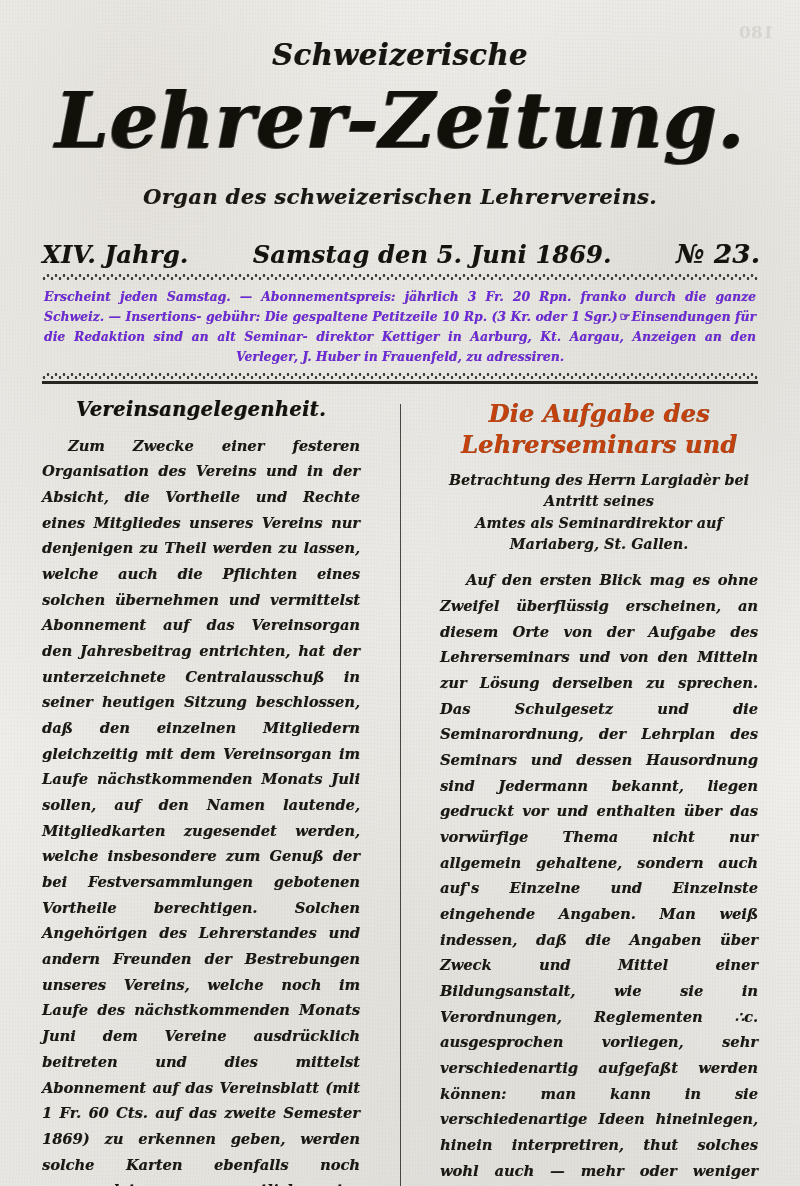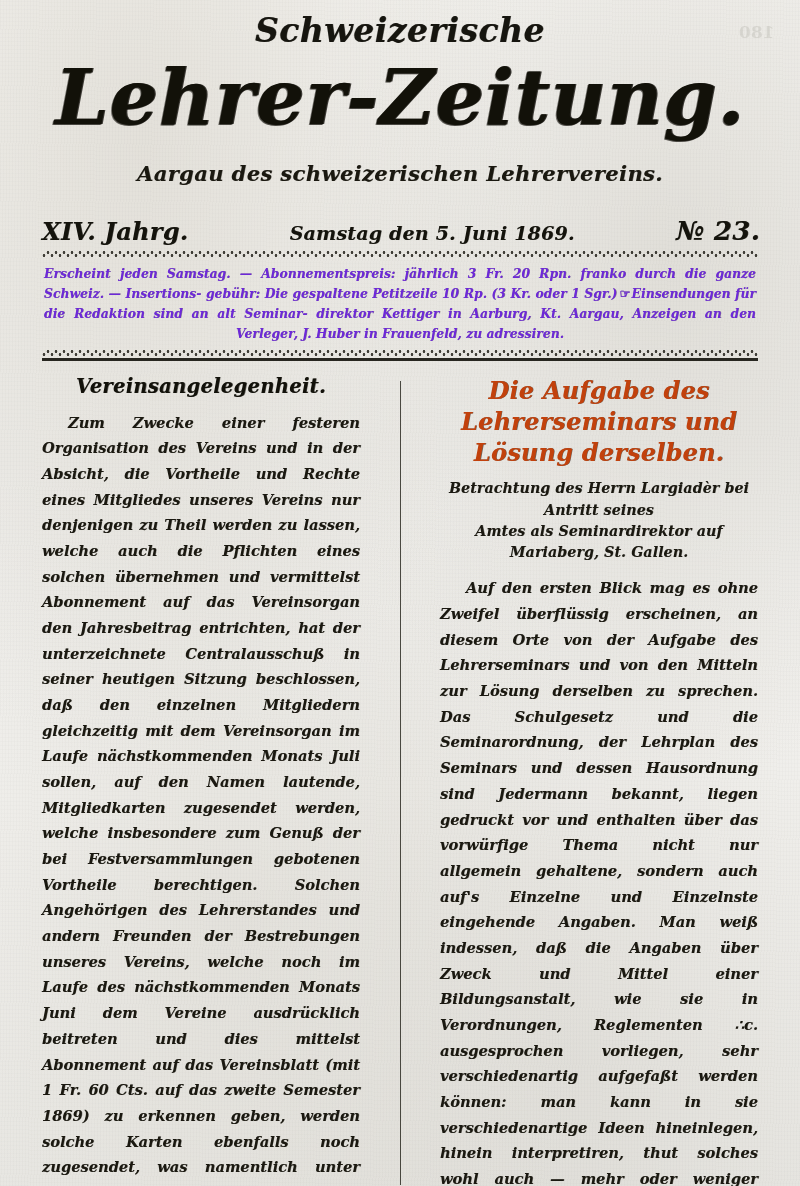--- a/index.html
+++ b/index.html
@@ -54,27 +54,28 @@
   
   .masthead {
     text-align: center;
     padding-top: 14px;
   }
   .fraktur {
     font-family: "DejaVu Serif", serif;
     font-weight: 700;
   }
   .mh-super {
-    font-size: 33px;
+    font-size: 29px;
     letter-spacing: 0.5px;
     color: #16150f;
     font-weight: 700;
     font-style: italic;
     line-height: 1;
     text-shadow: 0.5px 0 0 rgba(20,18,12,0.55), -0.4px 0.3px 0 rgba(20,18,12,0.3);
+    margin-top: 27px;
   }
   .mh-title {
     font-size: 76px;
     line-height: 1.08;
     color: #121109;
     font-weight: 700;
     font-style: italic;
     letter-spacing: 1px;
     margin-top: 10px;
     text-shadow:
@@ -101,21 +102,21 @@
     color: #14130c;
   }
   .issue-vol {
     font-size: 24px;
     font-weight: 700;
     font-style: italic;
     letter-spacing: 0.3px;
     text-shadow: 0.6px 0 0 rgba(15,13,8,0.6);
   }
   .issue-date {
-    font-size: 19px;
+    font-size: 24px;
     font-weight: 700;
     font-style: italic;
     letter-spacing: 0.2px;
     text-shadow: 0.4px 0 0 rgba(15,13,8,0.45);
   }
   .issue-no {
     font-size: 26px;
     font-weight: 700;
     font-style: italic;
     letter-spacing: 0.3px;
@@ -237,21 +238,21 @@
 <div class="paper"></div>
 <div class="grain"></div>
 
 <div class="bleed" style="right:26px; top:22px; font-size:17px; font-weight:700;">180</div>
 
 <div class="sheet">
 
   <div class="masthead">
     <div class="mh-super fraktur">Schweizerische</div>
     <div class="mh-title fraktur">Lehrer-Zeitung.</div>
-    <div class="mh-sub fraktur">Aargau des schweizerischen Lehrervereins.</div>
+    <div class="mh-sub fraktur">Organ des schweizerischen Lehrervereins.</div>
   </div>
 
   <div class="issueline">
     <div class="issue-vol fraktur">XIV. Jahrg.</div>
     <div class="issue-date fraktur">Samstag den 5. Juni 1869.</div>
     <div class="issue-no fraktur">№ 23.</div>
   </div>
 
   <div class="wavy"></div>
 
@@ -269,21 +270,20 @@
 
     <div class="col col-left">
       <div class="head1 fraktur">Vereinsangelegenheit.</div>
       <p class="body">Zum Zwecke einer festeren Organisation des Vereins und in der Absicht, die Vortheile und Rechte eines Mitgliedes unseres Vereins nur denjenigen zu Theil werden zu lassen, welche auch die Pflichten eines solchen übernehmen und vermittelst Abonnement auf das Vereinsorgan den Jahresbeitrag entrichten, hat der unterzeichnete Centralausschuß in seiner heutigen Sitzung beschlossen, daß den einzelnen Mitgliedern gleichzeitig mit dem Vereinsorgan im Laufe nächstkommenden Monats Juli sollen, auf den Namen lautende, Mitgliedkarten zugesendet werden, welche insbesondere zum Genuß der bei Festversammlungen gebotenen Vortheile berechtigen. Solchen Angehörigen des Lehrerstandes und andern Freunden der Bestrebungen unseres Vereins, welche noch im Laufe des nächstkommenden Monats Juni dem Vereine ausdrücklich beitreten und dies mittelst Abonnement auf das Vereinsblatt (mit 1 Fr. 60 Cts. auf das zweite Semester 1869) zu erkennen geben, werden solche Karten ebenfalls noch zugesendet, was namentlich unter Hinweis auf das nächsten Herbst in Basel abzuhaltende Lehrerfest bekannt gemacht wird.</p>
 
     </div>
 
     <div class="col col-right">
       <div class="head2 fraktur">
         <div>Die Aufgabe des Lehrerseminars und</div>
-        <div>Lösung derselben.</div>
       </div>
       <div class="deck fraktur">
         <div>Betrachtung des Herrn Largiadèr bei Antritt seines</div>
         <div>Amtes als Seminardirektor auf Mariaberg, St. Gallen.</div>
       </div>
       <p class="body">Auf den ersten Blick mag es ohne Zweifel überflüssig erscheinen, an diesem Orte von der Aufgabe des Lehrerseminars und von den Mitteln zur Lösung derselben zu sprechen. Das Schulgesetz und die Seminarordnung, der Lehrplan des Seminars und dessen Hausordnung sind Jedermann bekannt, liegen gedruckt vor und enthalten über das vorwürfige Thema nicht nur allgemein gehaltene, sondern auch auf's Einzelne und Einzelnste eingehende Angaben. Man weiß indessen, daß die Angaben über Zweck und Mittel einer Bildungsanstalt, wie sie in Verordnungen, Reglementen ∴c. ausgesprochen vorliegen, sehr verschiedenartig aufgefaßt werden können: man kann in sie verschiedenartige Ideen hineinlegen, hinein interpretiren, thut solches wohl auch — mehr oder weniger absichtlich und bewußt — zu jeder Zeit. So ist es nicht ausgeblieben, daß man auch die Lehrerseminarien zu Trägern gewisser, ich möchte sagen höherer Tendenzen gestempelt, daß man sie in den Dienst wichtigerer Kulturbestrebungen zu nehmen — wenigstens versucht hat. Gerade in unseren Tagen auch erlebt man es, daß Lehrerseminarien gegründet werden in der ausgesprochenen Absicht, um einer ganz individuellen religiösen Anschauung, um einer ganz bestimmten konfessionellen Richtung größere Ausbreitung zu verschaffen. „Das Lehrerseminar soll seinen Zöglingen gewisse Lehrmeinungen ein-</p>
     </div>
   </div>
 
 </div>

